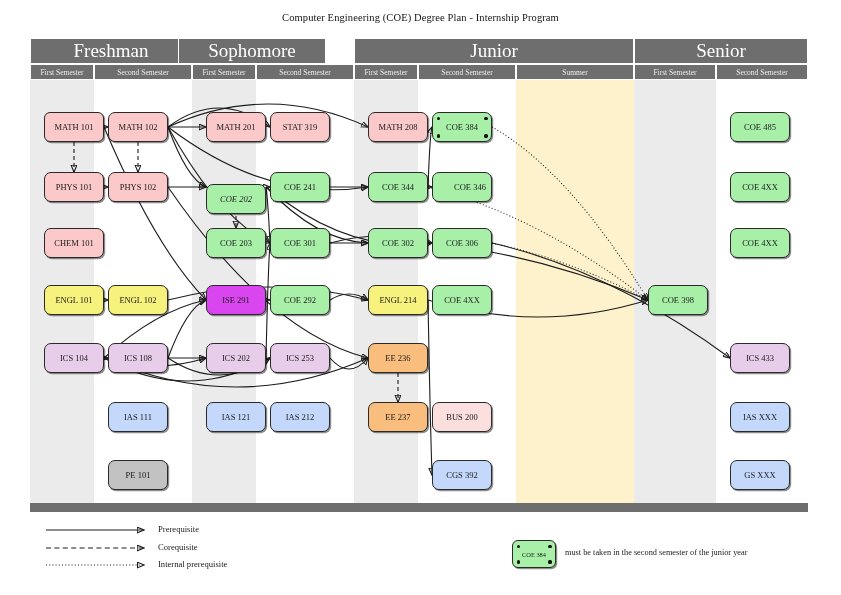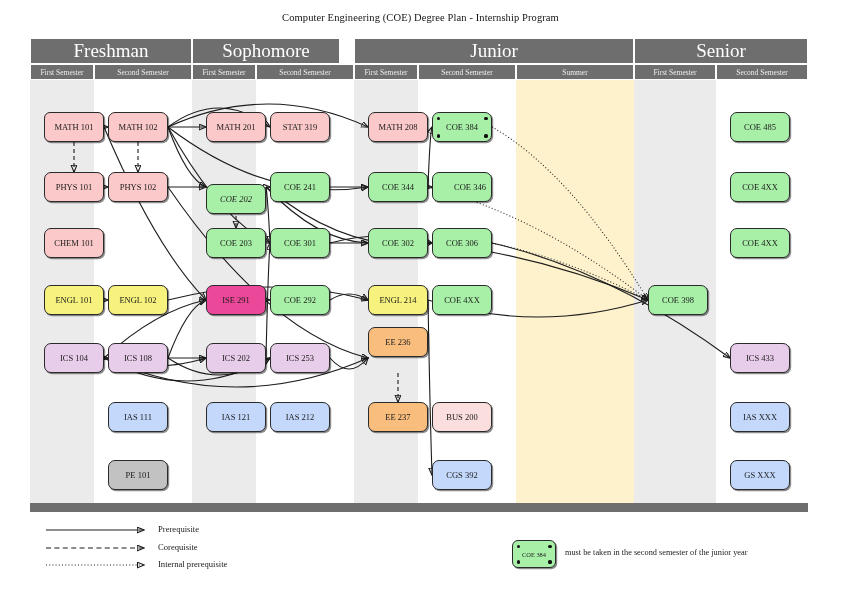--- a/index.html
+++ b/index.html
@@ -32,21 +32,21 @@
   .node{position:absolute;width:60px;height:30px;border:1.3px solid #2a2a2a;
         border-radius:7px;box-sizing:border-box;display:flex;align-items:center;
         justify-content:center;font-size:8.5px;line-height:1;
         box-shadow:1.2px 1.2px 0 rgba(0,0,0,.45);z-index:4;}
   .c-pink{background:#fbc9c9;}
   .c-green{background:#a8f0a8;}
   .c-yellow{background:#f7f27e;}
   .c-purple{background:#e8cdea;}
   .c-blue{background:#c3d8fb;}
   .c-orange{background:#f9bd7e;}
-  .c-tan{background:#ec4899;}
+  .c-tan{background:#d946ef;}
   .c-grey{background:#c2c2c2;}
   .c-rose{background:#fbdede;}
   .dots i{position:absolute;width:3.2px;height:3.2px;border-radius:50%;
           background:#111;}
   .dots i:nth-child(1){left:3.5px;top:3.5px;}
   .dots i:nth-child(2){right:3.5px;top:3.5px;}
   .dots i:nth-child(3){left:3.5px;bottom:3.5px;}
   .dots i:nth-child(4){right:3.5px;bottom:3.5px;}
 
   
@@ -84,21 +84,21 @@
       <div class="col-band band-grey" style="left: 324px; width: 64px;"></div>
       <div class="col-band band-white" style="left: 388px; width: 98px;"></div>
       <div class="col-band band-yellow" style="left: 486px; width: 118px;"></div>
       <div class="col-band band-grey" style="left: 604px; width: 82px;"></div>
       <div class="col-band band-white" style="left: 686px; width: 92px;"></div>
     </div>
   <div id="year-heads">
       <div class="year-head" style="left: 0px; width: 162px;">
         <span>Freshman</span>
       </div>
-      <div class="year-head" style="left: 162px; width: 148px; justify-content: center;">
+      <div class="year-head" style="left: 148px; width: 148px; justify-content: center;">
         <span>Sophomore</span>
       </div>
       <div class="year-head" style="left: 324px; width: 280px;">
         <span>Junior</span>
       </div>
       <div class="year-head" style="left: 604px; width: 174px;">
         <span>Senior</span>
       </div>
     </div>
   <div id="sem-heads">
@@ -262,21 +262,21 @@
       </div>
       <div class="node c-green" style="left: 338px; top: 134px;">
         <span>COE 344</span>
       </div>
       <div class="node c-green" style="left: 338px; top: 190px;">
         <span>COE 302</span>
       </div>
       <div class="node c-yellow" style="left: 338px; top: 247px;">
         <span>ENGL 214</span>
       </div>
-      <div class="node c-orange" style="left: 338px; top: 289px;">
+      <div class="node c-orange" style="left: 338px; top: 305px;">
         <span>EE 236</span>
       </div>
       <div class="node c-orange" style="left: 338px; top: 364px;">
         <span>EE 237</span>
       </div>
       <div class="node c-green" style="left: 402px; top: 74px;">
         <span>COE 384</span>
         <span class="dots">
           <i></i>
           <i></i>

